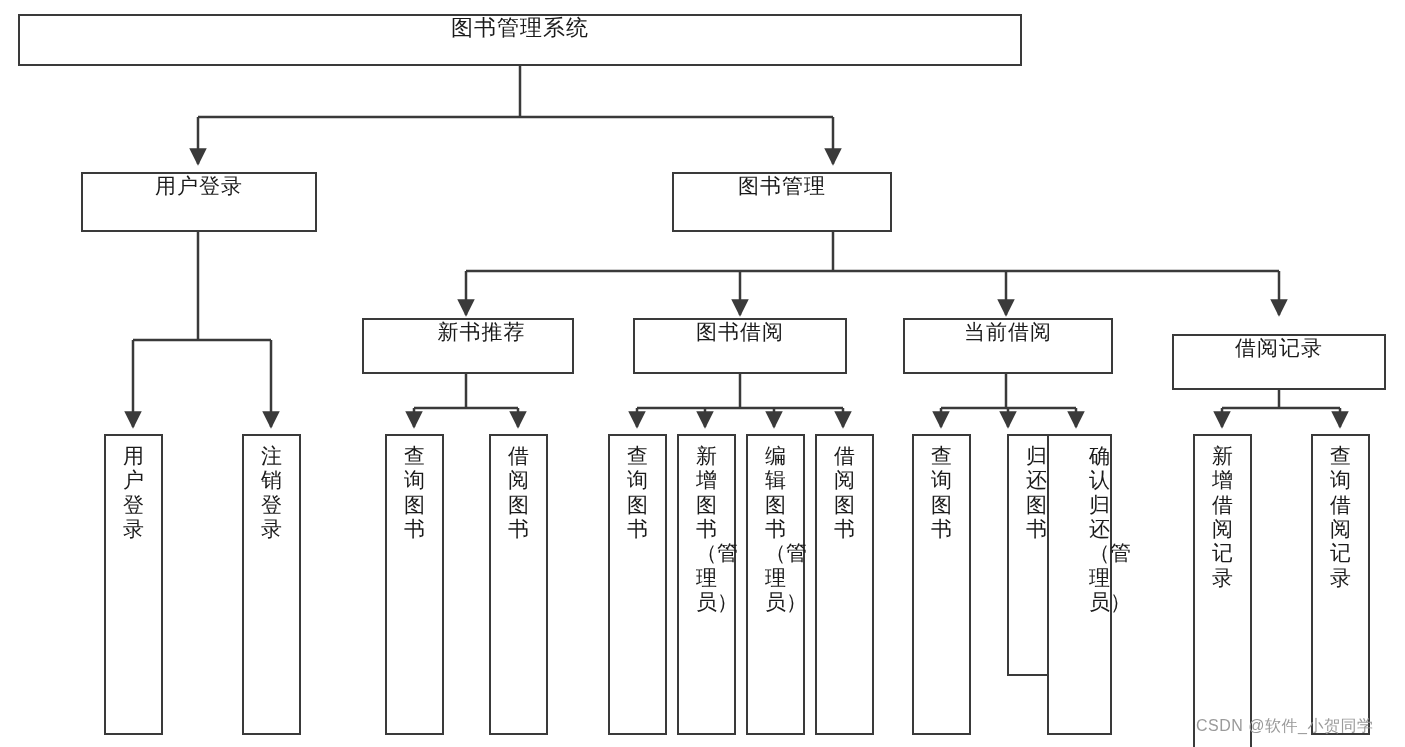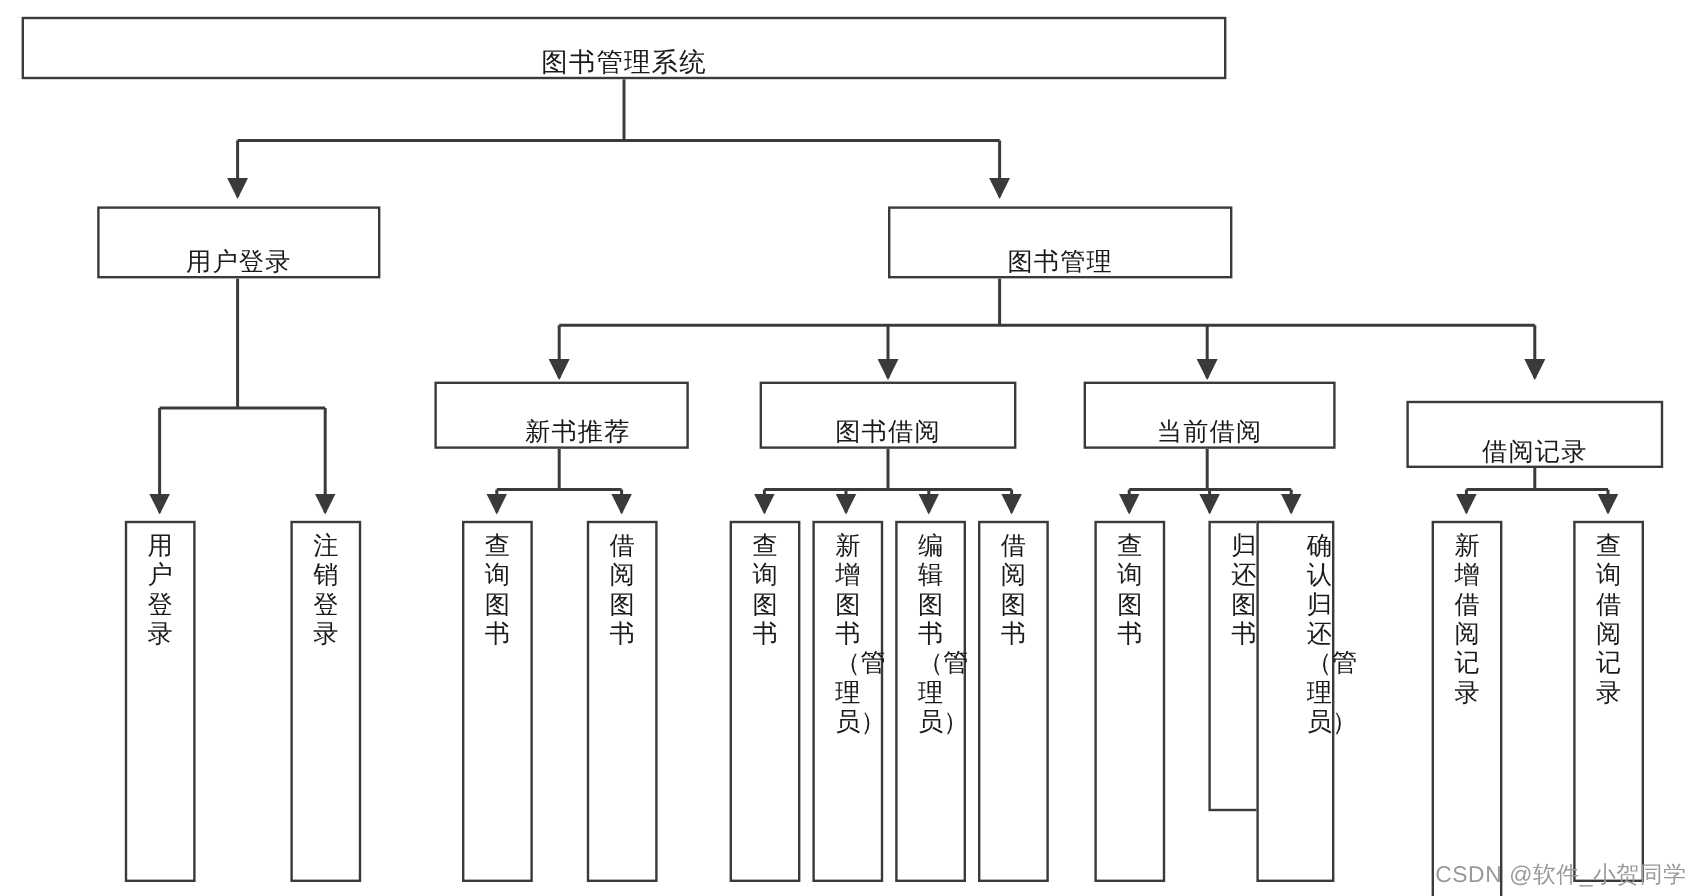--- a/index.html
+++ b/index.html
@@ -22,21 +22,21 @@
     width: 1405px;
     height: 747px;
     pointer-events: none;
   }
   .node {
     position: absolute;
     box-sizing: border-box;
     border: 2px solid #3a3a3a;
     background: #ffffff;
     display: flex;
-    align-items: flex-end;
+    align-items: flex-start;
     justify-content: center;
     color: #1a1a1a;
   }
   .node.h {
     
   }
   .node.h .label {
     font-size: 21px;
     line-height: 1.1;
     letter-spacing: 1px;
@@ -53,21 +53,21 @@
   .node.v .label {
     font-size: 21px;
     line-height: 1.16;
     width: 1em;
     word-break: break-all;
     text-align: center;
     white-space: normal;
   }
   .watermark {
     position: absolute;
-    font-size: 19px;
+    font-size: 16px;
     color: #9a9a9a;
     white-space: nowrap;
     letter-spacing: 0.5px;
   }
 </style>
 </head>
 <body>
 
 <div id="canvas">
 
@@ -122,21 +122,21 @@
   </svg>
 
   <div class="node h root" style="left:18px; top:14px; width:1004px; height:52px;">
     <span class="label">图书管理系统</span>
   </div>
 
   <div class="node h" style="left:81px; top:172px; width:236px; height:60px;">
     <span class="label">用户登录</span>
   </div>
 
-  <div class="node h" style="left:740px; top:172px; width:287px; height:60px;">
+  <div class="node h" style="left:672px; top:172px; width:220px; height:60px;">
     <span class="label">图书管理</span>
   </div>
 
   <div class="node h" style="left:362px; top:318px; width:212px; height:56px;padding-left:27px;">
     <span class="label">新书推荐</span>
   </div>
 
   <div class="node h" style="left:633px; top:318px; width:214px; height:56px;">
     <span class="label">图书借阅</span>
   </div>

